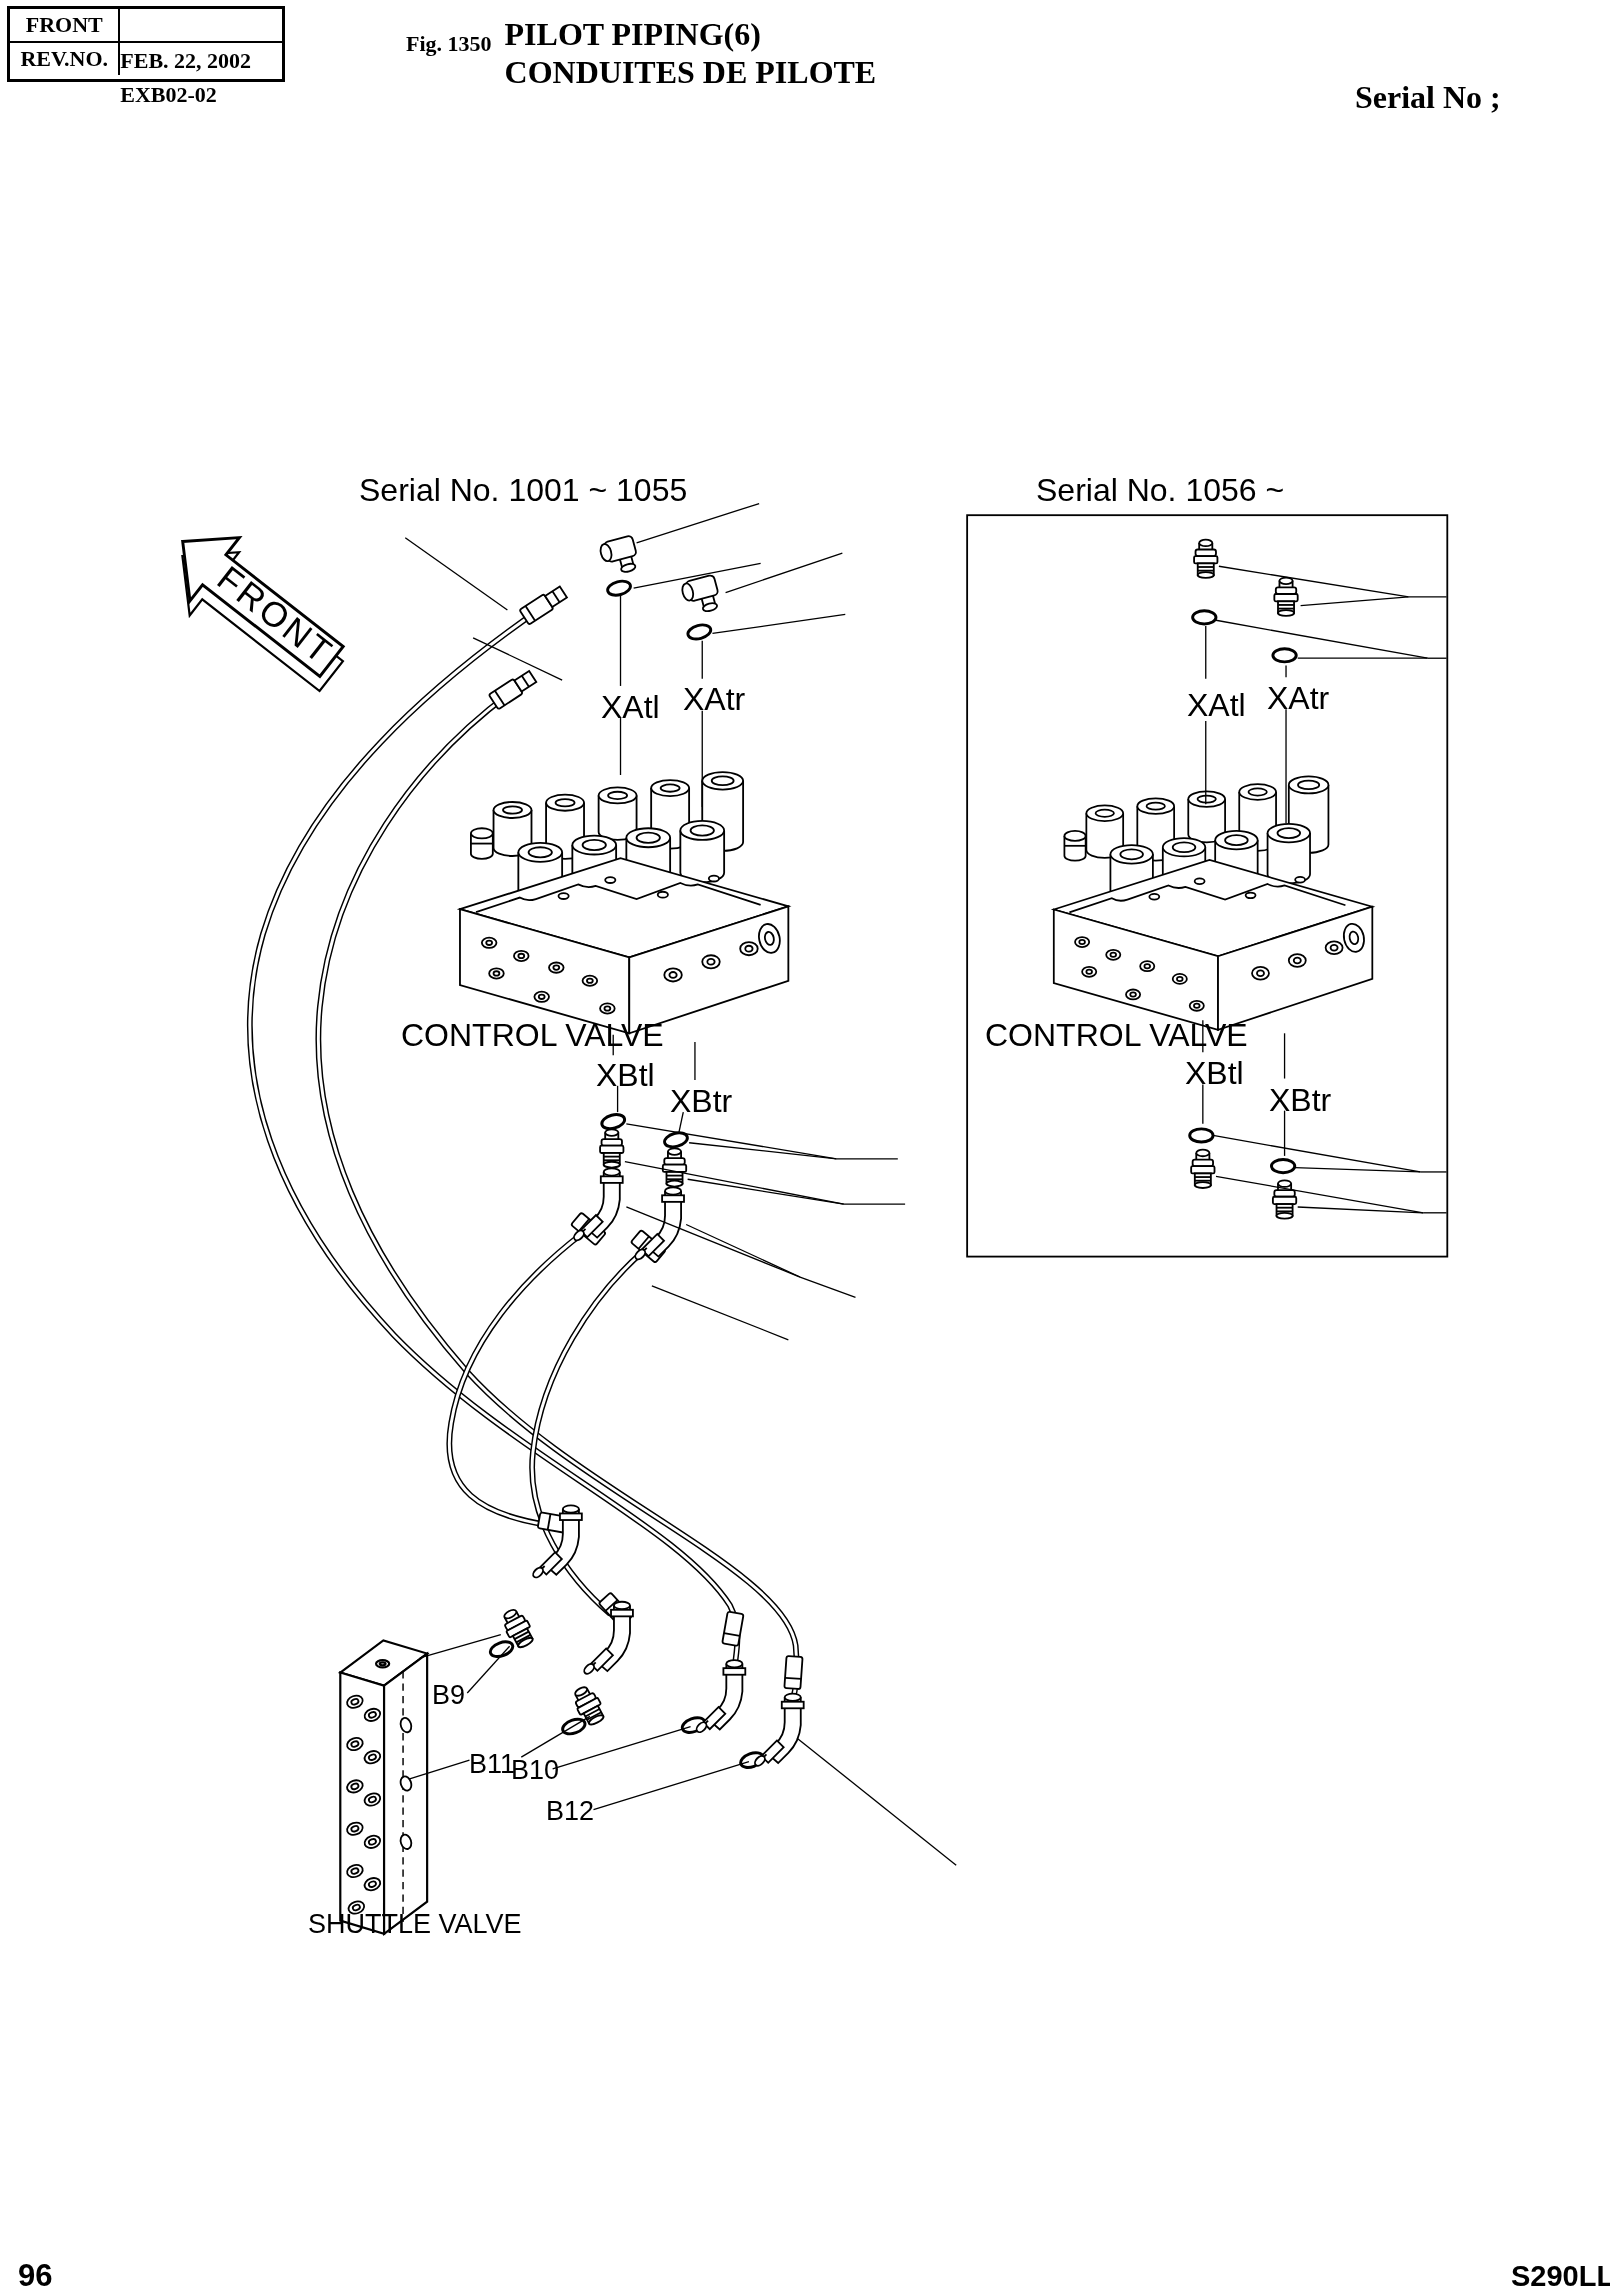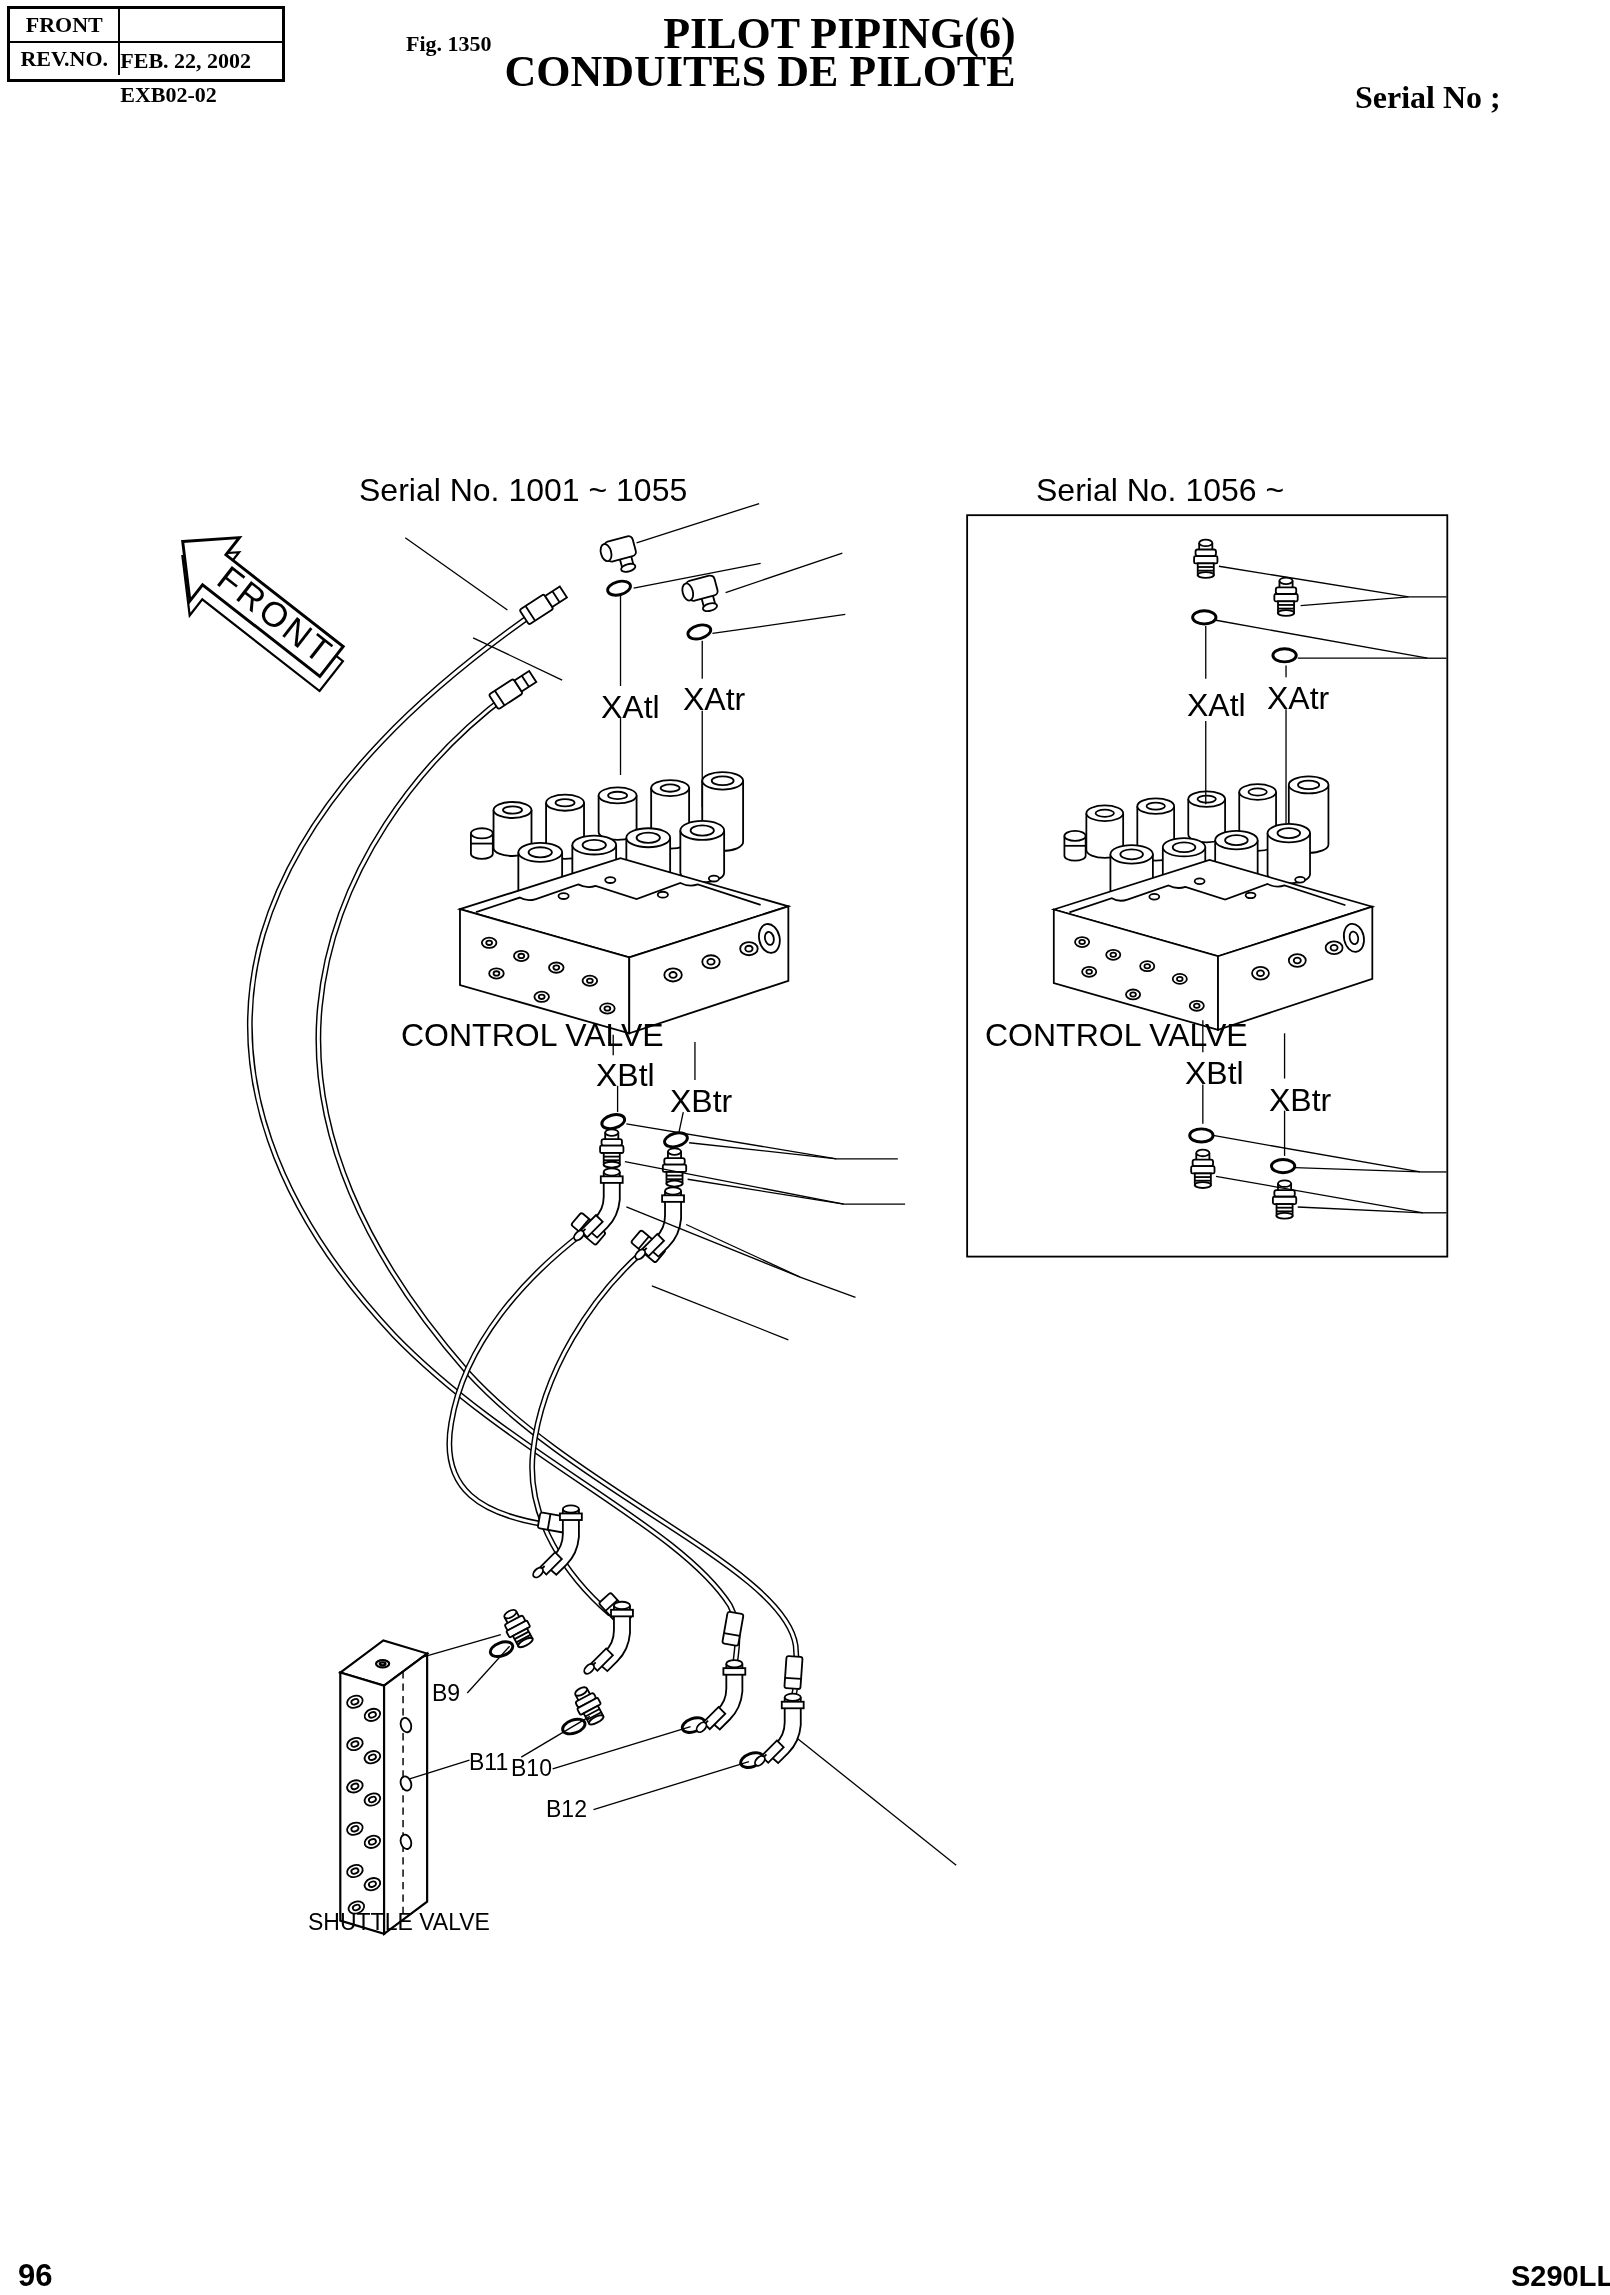--- a/index.html
+++ b/index.html
@@ -23,27 +23,27 @@
   .hdr-row{display:flex;height:32px;line-height:32px;}
   .hdr-row.first{border-bottom:2.2px solid #000;}
   .hdr-cell-l{width:108px;text-align:center;border-right:2.2px solid #000;}
   .hdr-cell-r{flex:1;text-align:left;margin-top:36px;}
   .fig-block{
     position:absolute;left:406px;top:14.6px;
     display:flex;align-items:flex-start;
     font-family:"Liberation Serif", serif;font-weight:bold;
   }
   .fig-no{font-size:22px;margin-top:16px;margin-right:13px;}
-  .fig-titles{font-size:44px;line-height:38px;text-align:right;}
+  .fig-titles{font-size:32px;line-height:38px;}
   .serial-note{
     position:absolute;left:1355px;top:79px;
     font-family:"Liberation Serif", serif;font-weight:bold;font-size:32px;
   }
   .lbl{position:absolute;font-size:32px;white-space:nowrap;}
-  .lbl.big{font-size:23px;}
+  .lbl.big{font-size:27px;}
   .foot{position:absolute;font-weight:bold;font-size:31px;}
 </style>
 </head>
 <body>
 
 <div class="page">
 
   <svg width="1611" height="2295" viewBox="0 0 2207 3145">
     <defs>
 

